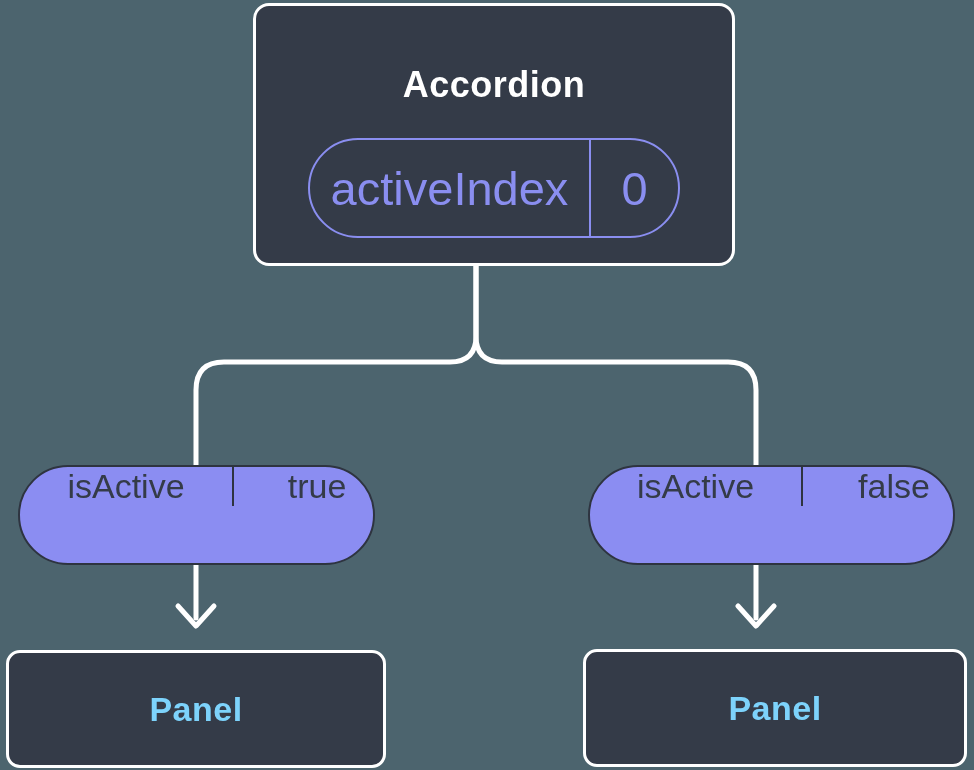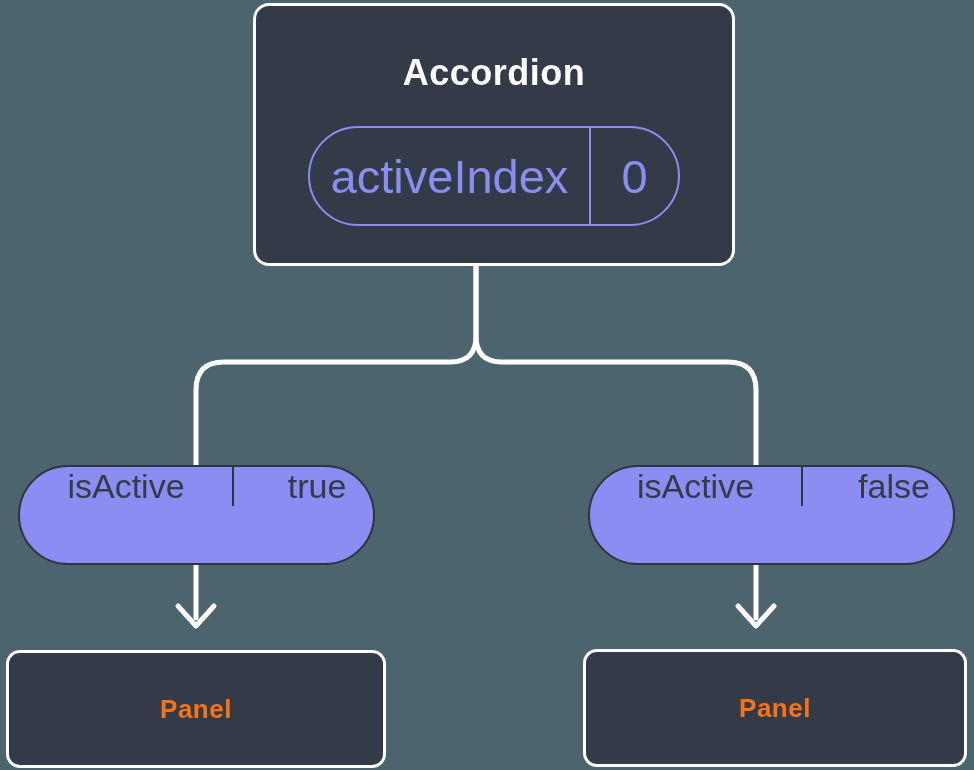--- a/index.html
+++ b/index.html
@@ -26,21 +26,21 @@
     left: 253px; top: 3px;
     width: 482px; height: 263px;
     box-sizing: border-box;
     background: #343b48;
     border: 3px solid #ffffff;
     border-radius: 16px;
     z-index: 2;
     display: flex;
     flex-direction: column;
     align-items: center;
-    padding-top: 44px;
+    padding-top: 56px;
   }
   .root-title {
     color: #ffffff;
     font-size: 36px;
     line-height: 46px;
     font-weight: 600;
     letter-spacing: 0.5px;
   }
   .prop-pill {
     margin-top: 30px;
@@ -104,22 +104,22 @@
     border: 3px solid #ffffff;
     border-radius: 14px;
     display: flex;
     align-items: center;
     justify-content: center;
     z-index: 2;
   }
   .panel-box.left  { left: 6px;   top: 650px; width: 380px; }
   .panel-box.right { left: 583px; top: 649px; width: 384px; }
   .panel-title {
-    color: #f97316;
-    font-size: 26px;
+    color: #7dd3fc;
+    font-size: 34px;
     font-weight: 600;
     letter-spacing: 0.5px;
   }
 </style>
 </head>
 <body>
 
 <div class="canvas">
 
   <svg class="connectors" viewBox="0 0 974 770" fill="none">

